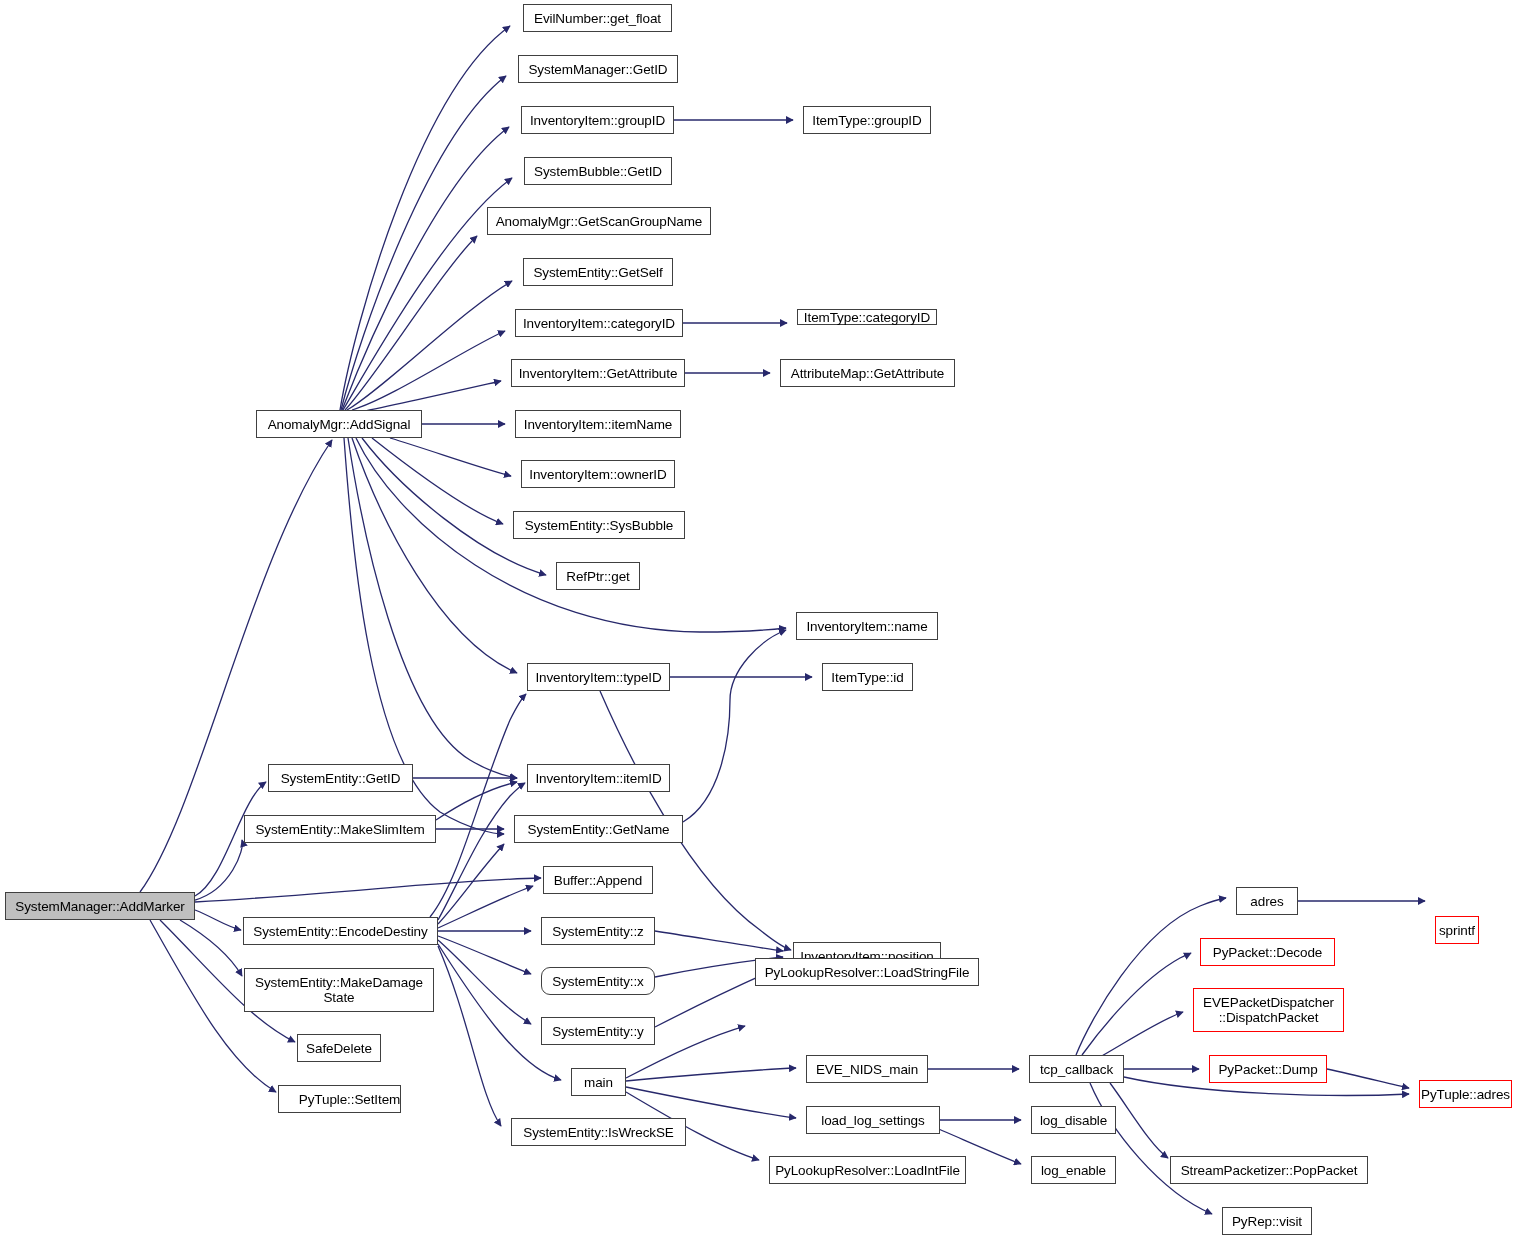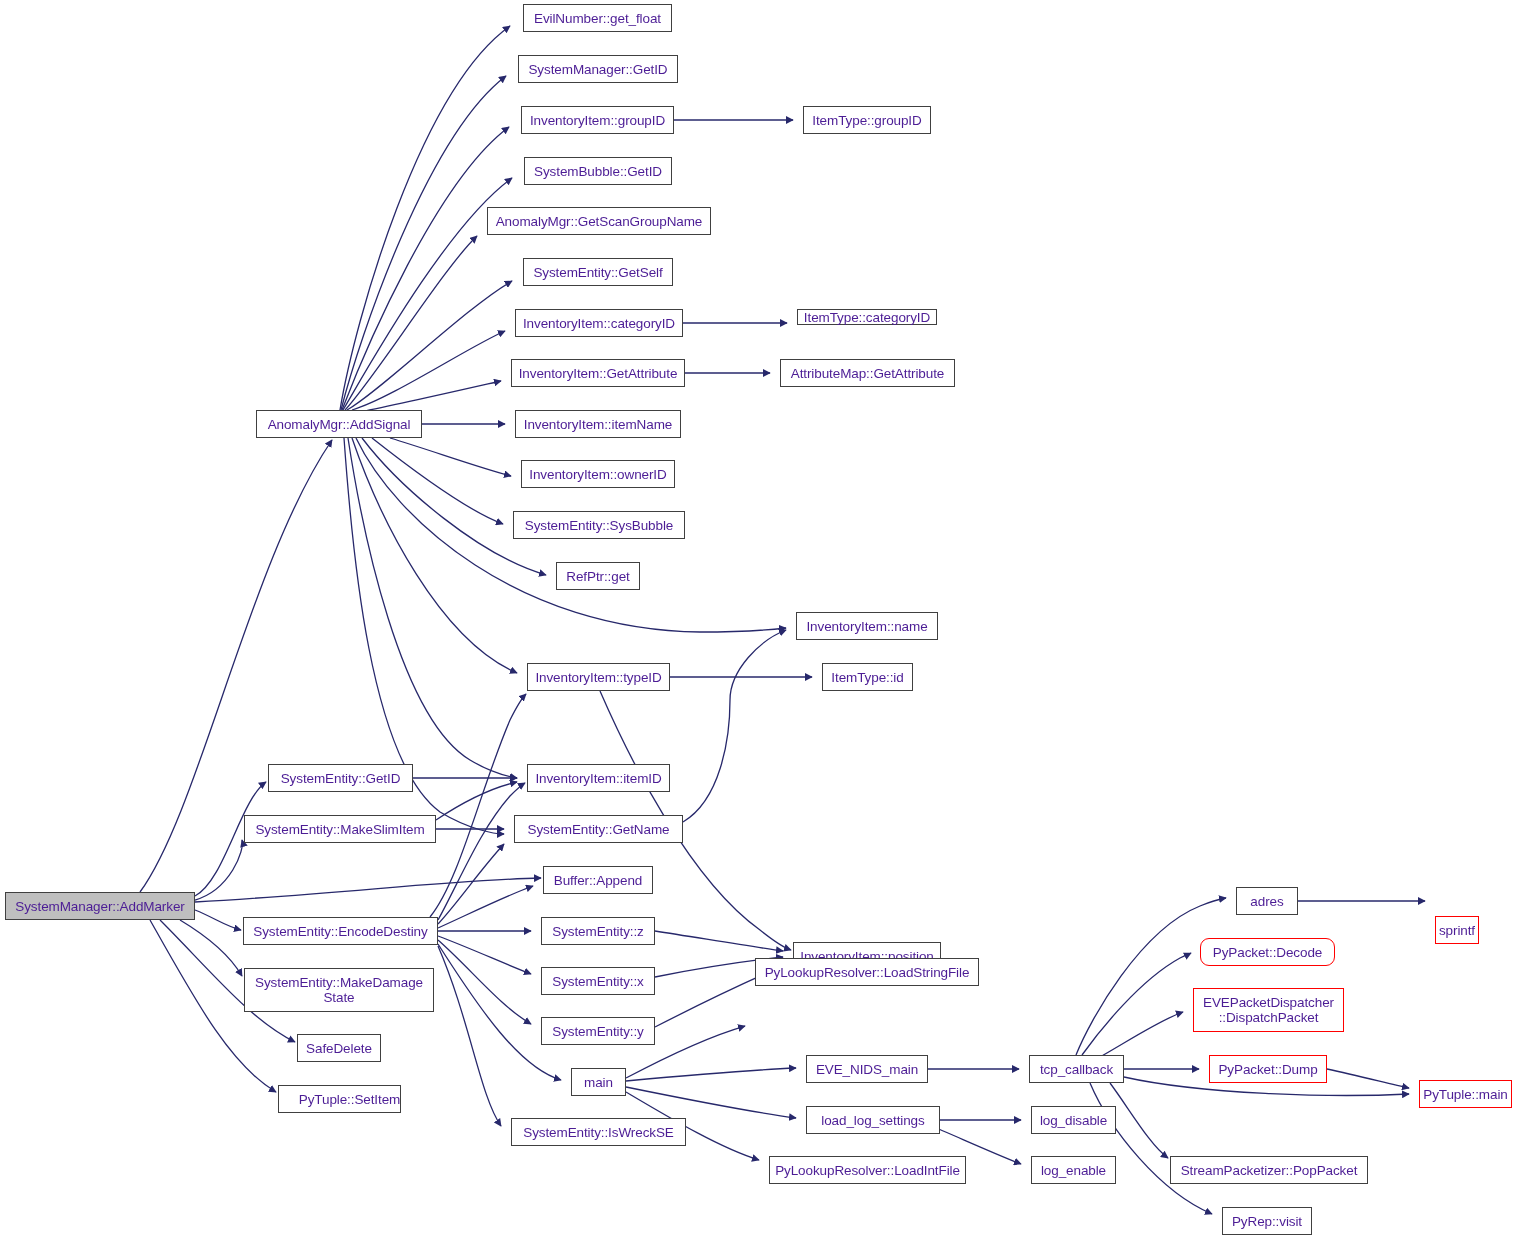--- a/index.html
+++ b/index.html
@@ -24,21 +24,21 @@
   }
   .node {
     position: absolute;
     box-sizing: border-box;
     display: flex;
     align-items: center;
     justify-content: center;
     text-align: center;
     background: #ffffff;
     border: 1px solid #404040;
-    color: #4c1d95;
+    color: #000000;
     font-size: 13.5px;
     line-height: 15px;
     letter-spacing: -0.1px;
     white-space: pre;
   }
   .node.red {
     border-color: #ff0000;
   }
   .node.current {
     background: #bfbfbf;
@@ -146,34 +146,34 @@
       <div class="node " style="left: 268px; top: 764px; width: 145px; height: 28px;">SystemEntity::GetID</div>
       <div class="node " style="left: 527px; top: 764px; width: 143px; height: 28px;">InventoryItem::itemID</div>
       <div class="node " style="left: 244px; top: 815px; width: 192px; height: 28px;">SystemEntity::MakeSlimItem</div>
       <div class="node " style="left: 514px; top: 815px; width: 169px; height: 28px;">SystemEntity::GetName</div>
       <div class="node " style="left: 543px; top: 866px; width: 110px; height: 28px;">Buffer::Append</div>
       <div class="node " style="left: 243px; top: 917px; width: 195px; height: 28px;">SystemEntity::EncodeDestiny</div>
       <div class="node " style="left: 541px; top: 917px; width: 114px; height: 28px;">SystemEntity::z</div>
       <div class="node " style="left: 793px; top: 942px; width: 148px; height: 28px;">InventoryItem::position</div>
       <div class="node multiline" style="left: 244px; top: 968px; width: 190px; height: 44px;">SystemEntity::MakeDamage
 State</div>
-      <div class="node " style="left: 541px; top: 967px; width: 114px; height: 28px;">SystemEntity::x</div>
+      <div class="node " style="left: 541px; top: 967px; width: 114px; height: 28px; border-radius: 9px;">SystemEntity::x</div>
       <div class="node " style="left: 755px; top: 958px; width: 224px; height: 28px;">PyLookupResolver::LoadStringFile</div>
       <div class="node " style="left: 297px; top: 1034px; width: 84px; height: 28px;">SafeDelete</div>
       <div class="node " style="left: 541px; top: 1017px; width: 114px; height: 28px;">SystemEntity::y</div>
       <div class="node " style="left: 806px; top: 1055px; width: 122px; height: 28px;">EVE_NIDS_main</div>
       <div class="node " style="left: 1029px; top: 1055px; width: 95px; height: 28px;">tcp_callback</div>
       <div class="node " style="left: 571px; top: 1068px; width: 55px; height: 28px;">main</div>
       <div class="node " style="left: 1236px; top: 887px; width: 62px; height: 28px;">adres</div>
       <div class="node red" style="left: 1435px; top: 916px; width: 44px; height: 28px;">sprintf</div>
-      <div class="node red" style="left: 1200px; top: 938px; width: 135px; height: 28px; border-radius: 9px;">PyPacket::Decode</div>
+      <div class="node red" style="left: 1200px; top: 938px; width: 135px; height: 28px;">PyPacket::Decode</div>
       <div class="node red multiline" style="left: 1193px; top: 988px; width: 151px; height: 44px;">EVEPacketDispatcher
 ::DispatchPacket</div>
       <div class="node red" style="left: 1209px; top: 1055px; width: 118px; height: 28px;">PyPacket::Dump</div>
-      <div class="node red" style="left: 1419px; top: 1080px; width: 93px; height: 28px;">PyTuple::main</div>
+      <div class="node red" style="left: 1419px; top: 1080px; width: 93px; height: 28px;">PyTuple::adres</div>
       <div class="node " style="left: 278px; top: 1085px; width: 123px; height: 28px; padding-left: 20px;">PyTuple::SetItem</div>
       <div class="node " style="left: 806px; top: 1106px; width: 134px; height: 28px;">load_log_settings</div>
       <div class="node " style="left: 1031px; top: 1106px; width: 85px; height: 28px;">log_disable</div>
       <div class="node " style="left: 511px; top: 1118px; width: 175px; height: 28px;">SystemEntity::IsWreckSE</div>
       <div class="node " style="left: 1170px; top: 1156px; width: 198px; height: 28px;">StreamPacketizer::PopPacket</div>
       <div class="node " style="left: 769px; top: 1156px; width: 197px; height: 28px;">PyLookupResolver::LoadIntFile</div>
       <div class="node " style="left: 1031px; top: 1156px; width: 85px; height: 28px;">log_enable</div>
       <div class="node " style="left: 1222px; top: 1207px; width: 90px; height: 28px;">PyRep::visit</div>
     </div>
 </div>

